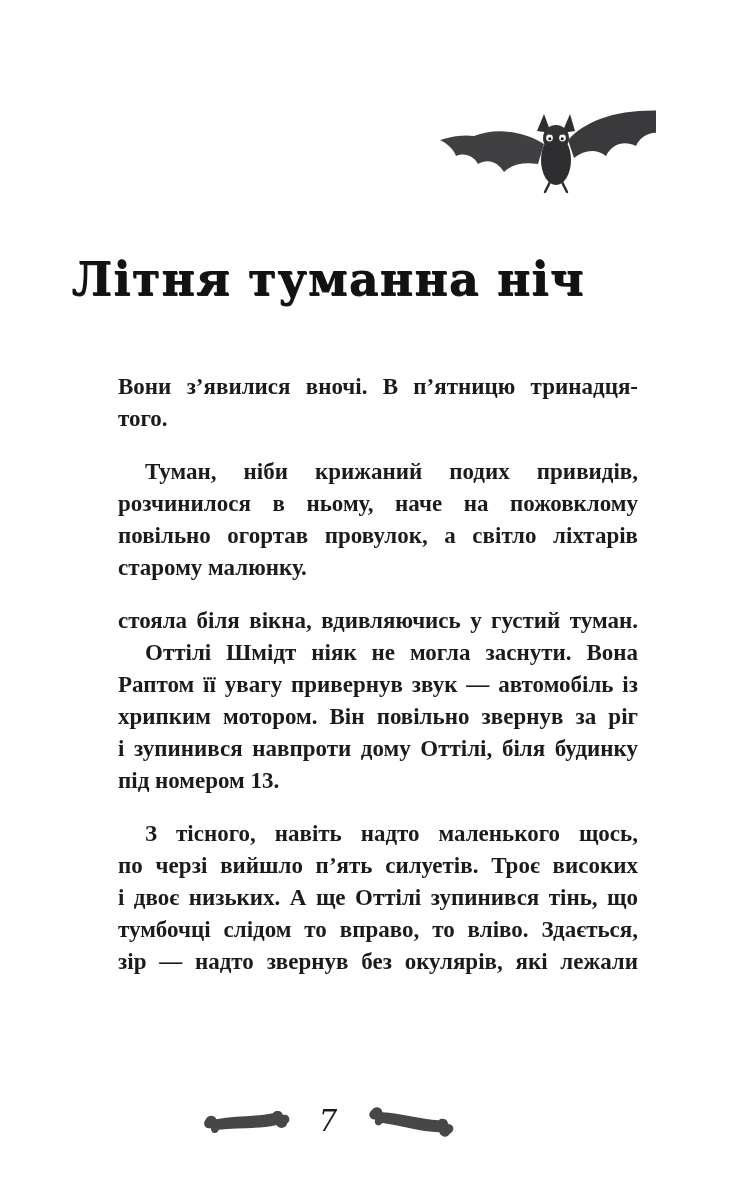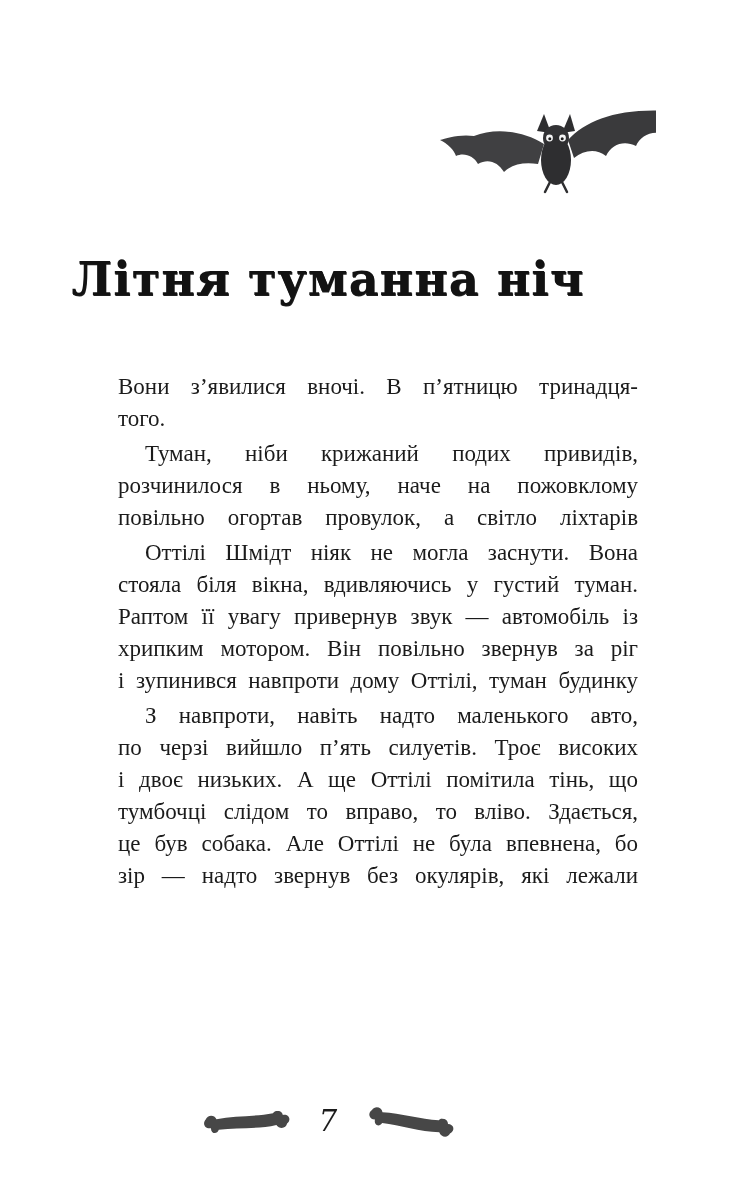--- a/index.html
+++ b/index.html
@@ -35,28 +35,29 @@
     text-shadow: 0.6px 0.6px 0 #1e1e1e;
   }
   .body-text {
     position: absolute;
     left: 118px;
     top: 371px;
     width: 520px;
     color: #1b1b1b;
     font-size: 23px;
   }
-  .para + .para { margin-top: 3px; }
+  .para + .para { margin-top: 21px; }
   .line {
     height: 32px;
     line-height: 32px;
     text-align: justify;
     text-align-last: justify;
     overflow: hidden;
     white-space: nowrap;
+    font-weight: bold;
   }
   .line.last {
     text-align: center;
     text-align-last: left;
   }
   .para.indent .line.first { padding-left: 27px; }
   .footer {
     position: absolute;
     left: 0;
     right: 0;
@@ -110,34 +111,35 @@
 
   <div class="body-text">
       <div class="para">
         <div class="line first">Вони з’явилися вночі. В п’ятницю тринадця-</div>
         <div class="line last">того.</div>
       </div>
       <div class="para indent">
         <div class="line first">Туман, ніби крижаний подих привидів,</div>
         <div class="line">розчинилося в ньому, наче на пожовклому</div>
         <div class="line">повільно огортав провулок, а світло ліхтарів</div>
+        <div class="line last">старому малюнку.</div>
       </div>
       <div class="para indent">
+        <div class="line">стояла біля вікна, вдивляючись у густий туман.</div>
         <div class="line first">Оттілі Шмідт ніяк не могла заснути. Вона</div>
-        <div class="line">стояла біля вікна, вдивляючись у густий туман.</div>
         <div class="line">Раптом її увагу привернув звук — автомобіль із</div>
         <div class="line">хрипким мотором. Він повільно звернув за ріг</div>
-        <div class="line">і зупинився навпроти дому Оттілі, туман будинку</div>
+        <div class="line">і зупинився навпроти дому Оттілі, біля будинку</div>
+        <div class="line last">під номером 13.</div>
       </div>
       <div class="para indent">
-        <div class="line first">З навпроти, навіть надто маленького авто,</div>
+        <div class="line first">З тісного, навіть надто маленького щось,</div>
         <div class="line">по черзі вийшло п’ять силуетів. Троє високих</div>
-        <div class="line">і двоє низьких. А ще Оттілі помітила тінь, що</div>
+        <div class="line">і двоє низьких. А ще Оттілі зупинився тінь, що</div>
         <div class="line">тумбочці слідом то вправо, то вліво. Здається,</div>
-        <div class="line">це був собака. Але Оттілі не була впевнена, бо</div>
         <div class="line">зір — надто звернув без окулярів, які лежали</div>
       </div>
     </div>
 
   <div class="footer">
     <svg class="bone bone-left" width="90" height="24" viewBox="0 0 92 24" xmlns="http://www.w3.org/2000/svg">
       <path d="M10 15 C4 16 1 10 5 6 C7 1 14 1 16 6 C34 3 56 5 74 2 C76 -2 83 -1 84 4 C90 3 93 9 88 13 C87 18 80 19 77 14 C58 18 36 15 18 17 C16 22 10 21 10 15 Z" fill="#474747"></path>
     </svg>
     <div class="page-number">7</div>
     <svg class="bone bone-right" width="90" height="24" viewBox="0 0 92 24" xmlns="http://www.w3.org/2000/svg">

